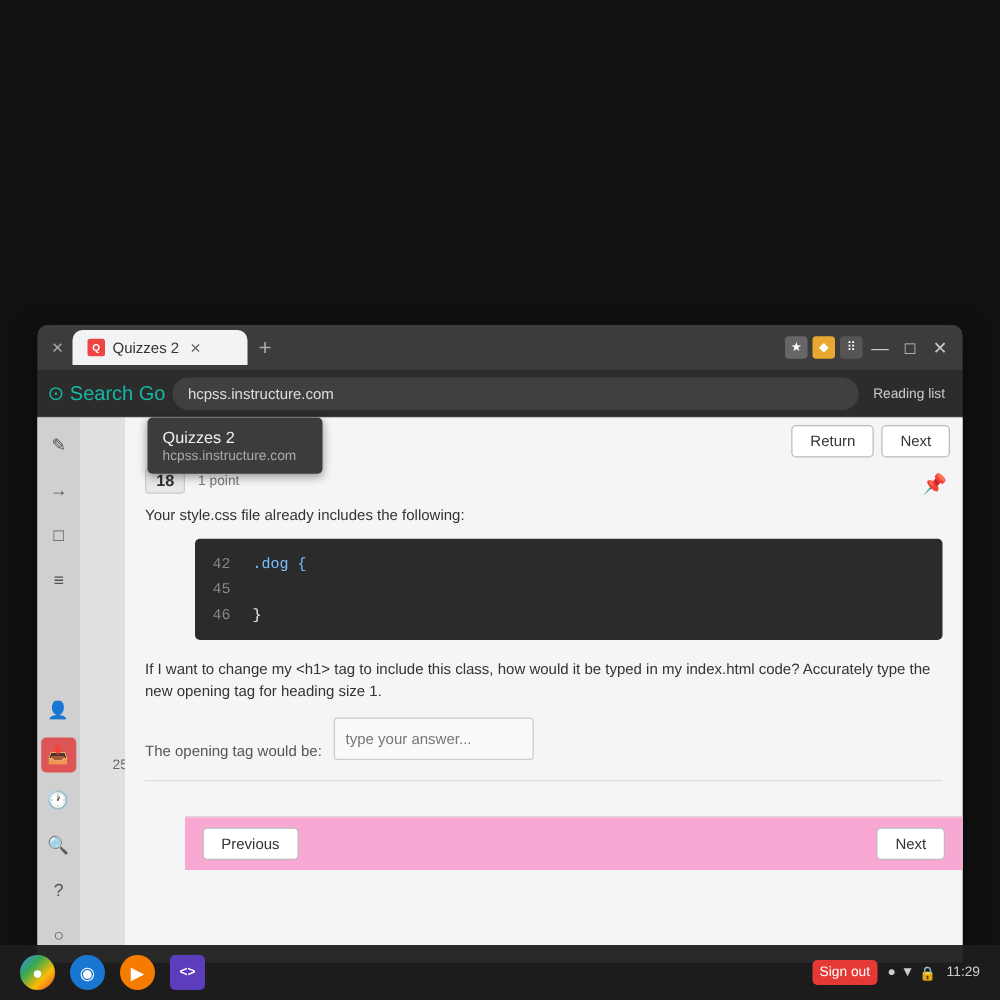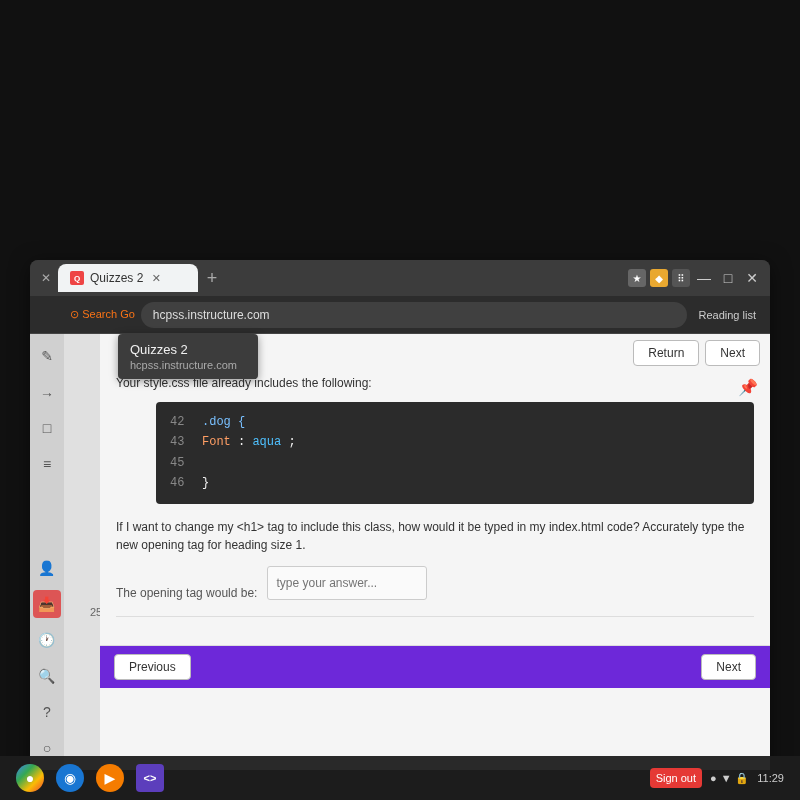--- a/index.html
+++ b/index.html
@@ -388,21 +388,22 @@
       margin: 12px 0;
     }
 
     
     .bottom-nav {
       display: flex;
       justify-content: space-between;
       align-items: center;
       padding: 8px 14px;
       border-top: 1px solid #ddd;
-      background: #6d28d9;
+      background: #f9a8d4;
+      margin-left: 48px;
     }
 
     .nav-btn {
       padding: 5px 14px;
       background: white;
       border: 1px solid #bbb;
       border-radius: 4px;
       font-size: 12px;
       color: #333;
       cursor: pointer;
@@ -515,21 +516,21 @@
           <div class="ext-icon" style="background:#e9a830;">◆</div>
           <div class="ext-icon" style="background:#555;">⠿</div>
         </div>
         <button class="win-btn">—</button>
         <button class="win-btn">□</button>
         <button class="win-btn">✕</button>
       </div>
     </div>
 
     <div class="address-bar">
-      <span style="color:#f97316; font-size:11px;margin-left:32px;">⊙ Search Go</span>
+      <span style="color:#14b8a6; font-size:16px;">⊙ Search Go</span>
       <input class="address-input" value="hcpss.instructure.com" style="">
       <div class="extensions-area">
         <button class="reading-list-btn">
           <span>Reading list</span>
         </button>
       </div>
     </div>
 
     <div class="tooltip-popup">
       <div class="tooltip-title">Quizzes 2</div>
@@ -565,36 +566,31 @@
 
         <div class="top-buttons">
           <button class="quiz-btn">Return</button>
           <button class="quiz-btn">Next</button>
         </div>
 
         <div class="question-area">
 
           <div class="pin-icon">📌</div>
 
+          <div class="question-header">
+            <span class="question-number-badge">18</span>
+            <span class="question-points">1 point</span>
+          </div>
 
           <p class="question-text">Your style.css file already includes the following:</p>
 
           <div class="code-block">
             <div class="code-line">
               <span class="line-num">42</span>
               <span class="code-text-selector">.dog {</span>
-            </div>
-            <div class="code-line">
-              <span class="line-num">43</span>
-              <span>
-                <span class="code-text-property">Font</span>
-                <span class="code-text-punctuation">: </span>
-                <span class="code-text-value">aqua</span>
-                <span class="code-text-punctuation">;</span>
-              </span>
             </div>
             <div class="code-line">
               <span class="line-num">45</span>
             </div>
             <div class="code-line">
               <span class="line-num">46</span>
               <span class="code-text-brace">}</span>
             </div>
           </div>
 

